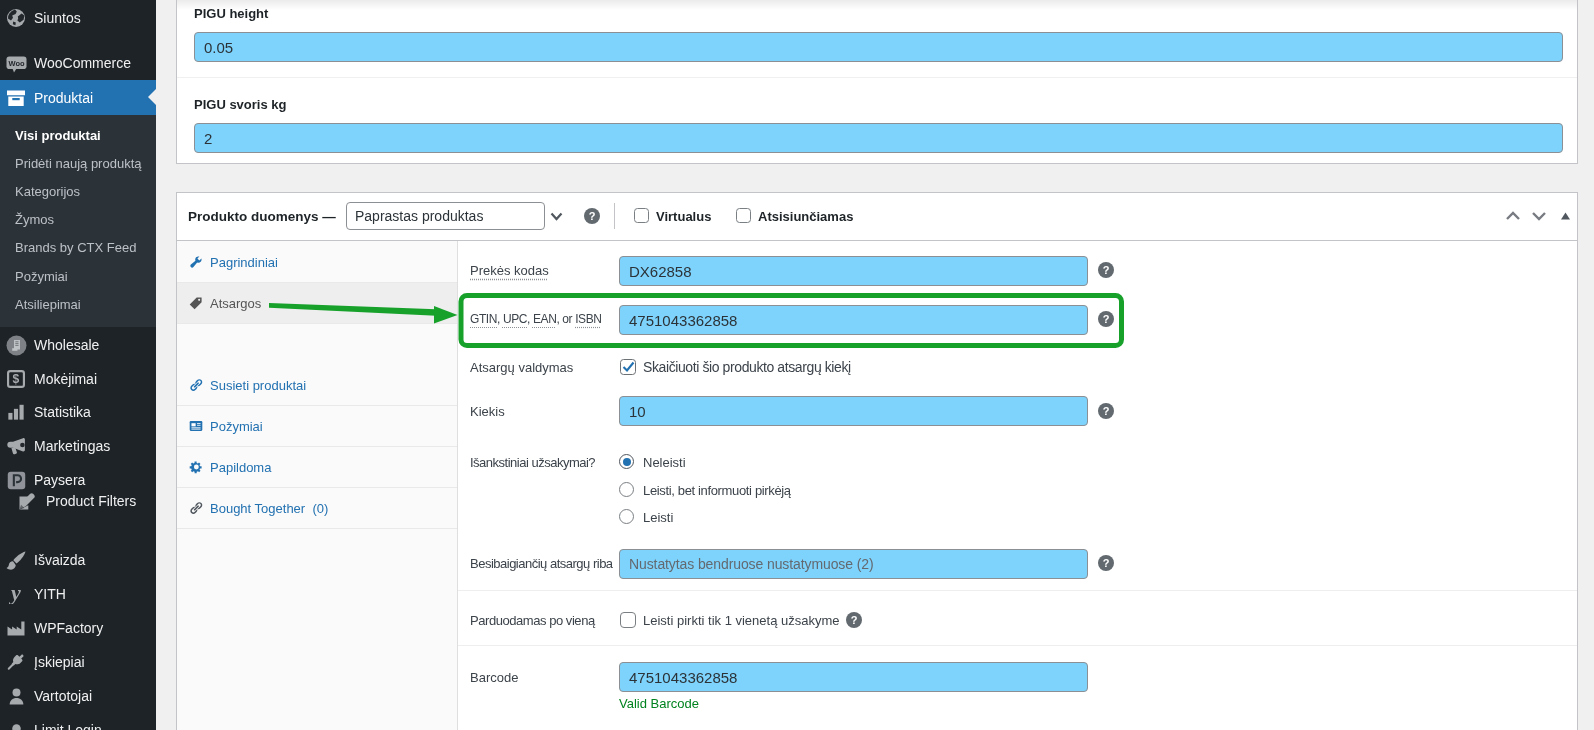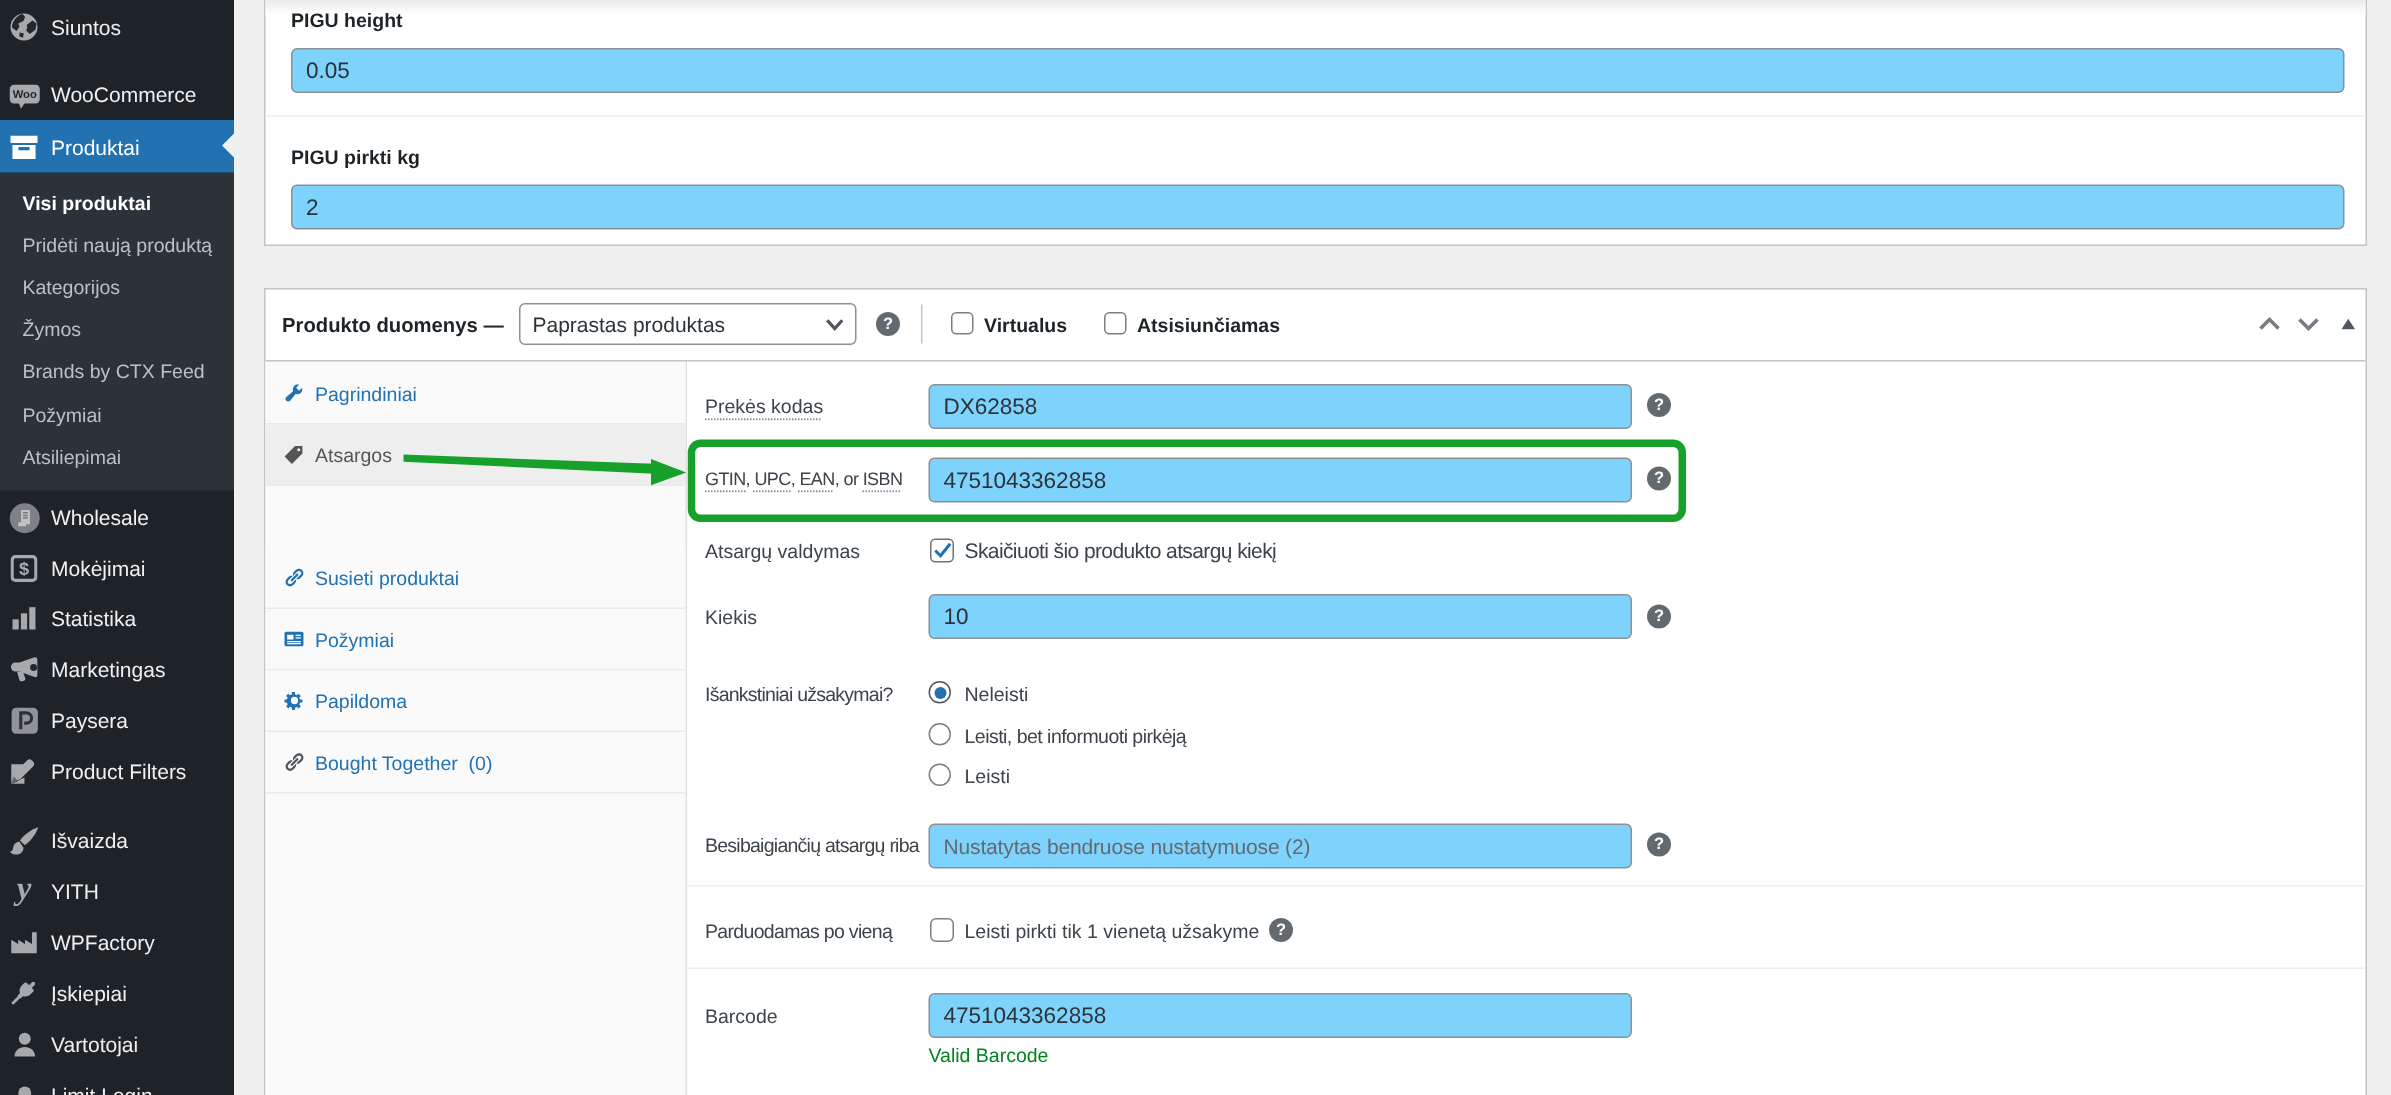--- a/index.html
+++ b/index.html
@@ -131,21 +131,21 @@
     <span class="mi">
         <svg width="21" height="21" viewBox="0 0 21 21">
           <path d="M17 2.2c.9-.35 1.9.35 1.9 1.3v10.6c0 .95-1 1.65-1.9 1.3L7 11.7H4.3a3 3 0 0 1 0-6H7z" fill="#a7aaad"></path>
           <path d="M5.4 12l1.5 5.2c.25.8 1.1 1.25 1.9 1l1.1-.35c.8-.25 1.2-1.1.9-1.9l-1.6-4.4z" fill="#a7aaad"></path>
           <circle cx="16.4" cy="9" r="2.3" fill="#23282d"></circle>
         </svg>
       </span>
     <span>Marketingas</span>
   </div>
 
-  <div class="mitem" style="top:497px;">
+  <div class="mitem" style="top:484px;padding-left:12px;">
     <span class="mi">
         <svg width="20" height="20" viewBox="0 0 20 20">
           <path d="M1.5 18.5 V5.5 H10 l-8.5 13 8.8-4.2 V18.5z" fill="#a7aaad"></path>
           <path d="M1.5 18.5 L4 11l8.2-8.2c.8-.8 2.1-.8 2.9 0l1.1 1.1c.8.8.8 2.1 0 2.9L8 15z" fill="#a7aaad"></path>
           <path d="M1.5 18.5l4.8-1.6-3.2-3.2z" fill="#1d2327" opacity="0.5"></path>
         </svg>
       </span>
     <span>Product Filters</span>
   </div>
 
@@ -203,29 +203,29 @@
         </svg>
       </span>
     <span>Limit Login</span>
   </div>
 
   <div class="abs" style="left:176px;top:0;width:1402px;height:164px;background:#fff;border:1px solid #c3c4c7;border-top:none;"></div>
   <div class="abs" style="left:177px;top:0;width:1400px;height:10px;background:linear-gradient(180deg,#ebebec,#ffffff);"></div>
   <div class="hline" style="left:177px;top:77px;width:1400px;background:#f0f0f1;"></div>
   <div class="blbl" style="left:194px;top:6px;">PIGU height</div>
   <div class="inp" style="left:194px;top:32px;width:1369px;height:30px;">0.05</div>
-  <div class="blbl" style="left:194px;top:97px;">PIGU pirkti kg</div>
+  <div class="blbl" style="left:194px;top:97px;">PIGU svoris kg</div>
   <div class="inp" style="left:194px;top:123px;width:1369px;height:30px;">2</div>
 
   <div class="abs" style="left:176px;top:192px;width:1402px;height:538px;background:#fff;border:1px solid #c3c4c7;border-bottom:none;"></div>
   <div class="abs" style="left:177px;top:240px;width:281px;height:490px;background:#fafafa;border-right:1px solid #dfdfe0;"></div>
   <div class="hline" style="left:177px;top:240px;width:1400px;background:#c3c4c7;"></div>
 
   <div class="abs" style="left:188px;top:209px;font-size:13.5px;font-weight:bold;color:#1d2327;">Produkto duomenys —</div>
-  <div class="abs" style="left:346px;top:202px;width:225px;height:28px;background:#fff;border:1px solid #8c8f94;border-radius:4px;font-size:14px;color:#2c3338;display:flex;align-items:center;padding-left:8px;">Paprastas produktas</div>
+  <div class="abs" style="left:346px;top:202px;width:199px;height:28px;background:#fff;border:1px solid #8c8f94;border-radius:4px;font-size:14px;color:#2c3338;display:flex;align-items:center;padding-left:8px;">Paprastas produktas</div>
   <svg class="abs" style="left:550px;top:212px;" width="13" height="9" viewBox="0 0 13 9">
       <path d="M1.5 1.5 L6.5 7 L11.5 1.5" fill="none" stroke="#50575e" stroke-width="2.2"></path>
     </svg>
   <div class="help" style="left:584px;top:208px;">?</div>
   <div class="abs" style="left:614px;top:203px;width:1px;height:26px;background:#c3c4c7;"></div>
   <div class="cb" style="left:634px;top:208px;"></div>
   <div class="abs" style="left:656px;top:209px;font-size:13px;font-weight:bold;color:#1d2327;">Virtualus</div>
   <div class="cb" style="left:736px;top:208px;"></div>
   <div class="abs" style="left:758px;top:209px;font-size:13px;font-weight:bold;color:#1d2327;">Atsisiunčiamas</div>
   <svg class="abs" style="left:1504px;top:209px;" width="18" height="14" viewBox="0 0 18 14">

